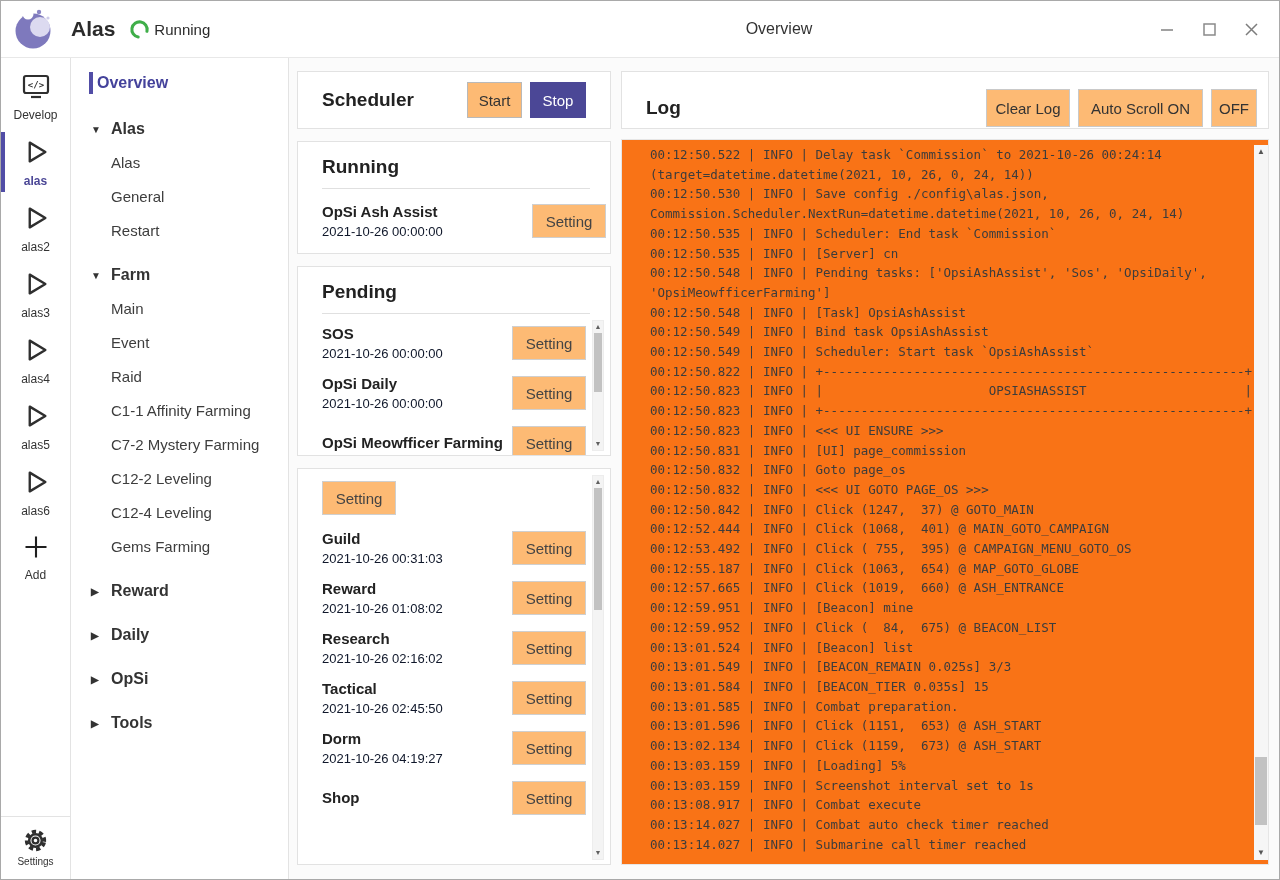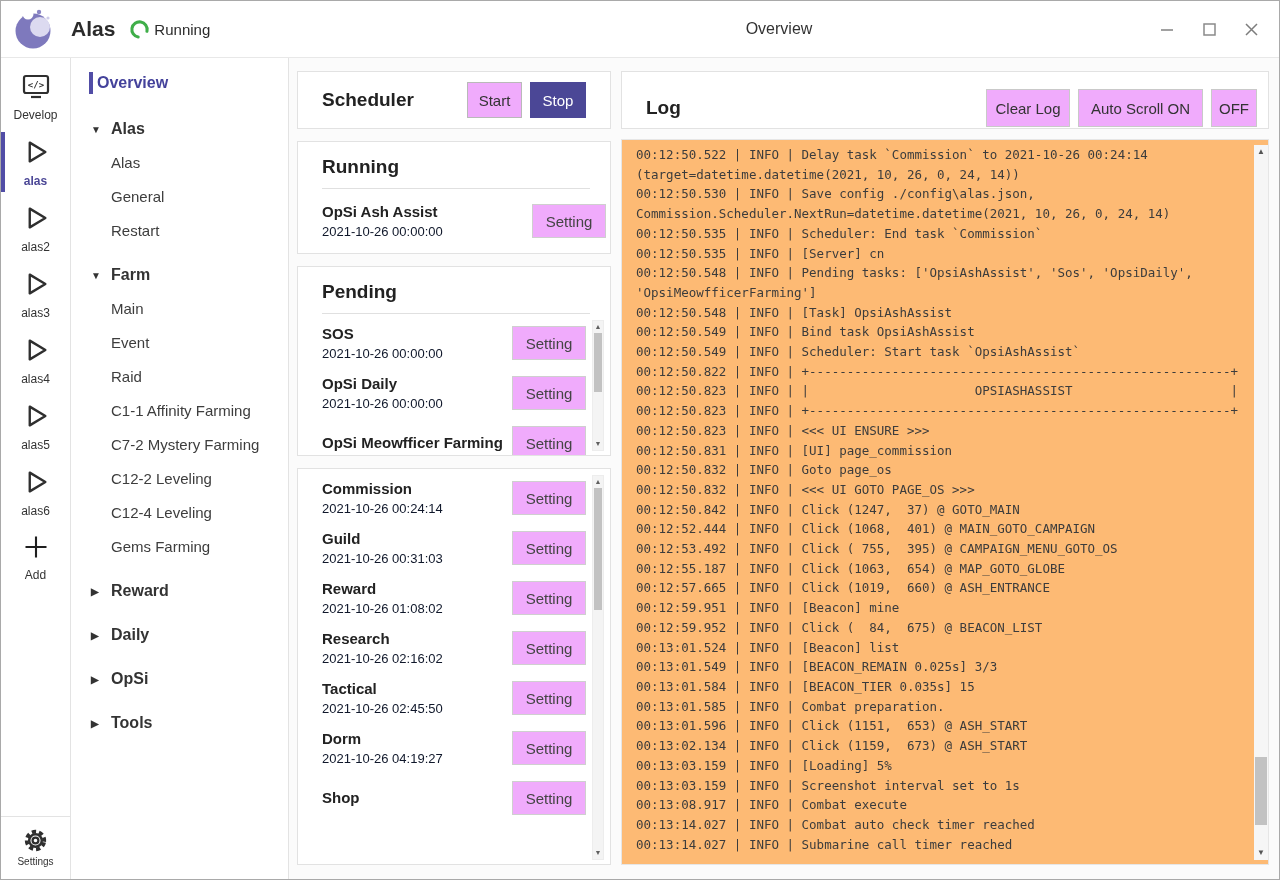--- a/index.html
+++ b/index.html
@@ -38,21 +38,21 @@
   .nav-arrow { font-size:10px; color:#333; width:11px; }
   .nav-child { padding-left:40px; margin-top:16px; font-size:15px; color:#3d3d3d; line-height:18px; }
 
   
   .content { flex:1; background:#fbfbfb; padding:13px 10px 14px 8px; display:flex; gap:10px; min-width:0; }
   .card { background:#fff; border:1px solid #e2e2e2; }
 
   .mid { flex:0 0 314px; display:flex; flex-direction:column; gap:12px; min-height:0; }
   .scheduler-card { flex:0 0 58px; display:flex; align-items:center; padding:0 24px 0 24px; }
   .scheduler-title { flex:1; font-size:19px; font-weight:bold; color:#222; }
-  .btn { font-family:"Liberation Sans", sans-serif; font-size:15px; color:#333; background:#f0abfc; border:1px solid #b9b9b9; display:inline-flex; align-items:center; justify-content:center; cursor:default; }
+  .btn { font-family:"Liberation Sans", sans-serif; font-size:15px; color:#333; background:#fdba74; border:1px solid #b9b9b9; display:inline-flex; align-items:center; justify-content:center; cursor:default; }
   .btn-start { width:55px; height:36px; }
   .btn-stop { width:56px; height:36px; background:#4b4796; border-color:#4b4796; color:#fff; margin-left:8px; }
 
   .queue-card { display:flex; flex-direction:column; overflow:hidden; }
   .queue-head { padding:14px 20px 0 24px; }
   .queue-title { font-size:19px; font-weight:bold; color:#222; padding-bottom:10px; border-bottom:1px solid #e0e0e0; }
   .queue-body { display:flex; flex:1; min-height:0; overflow:hidden; padding:4px 4px 0 24px; }
   .task-list { flex:1; overflow:hidden; min-width:0; }
   .task-row { height:50px; display:flex; align-items:center; }
   .task-info { flex:1; min-width:0; padding-right:8px; }
@@ -70,21 +70,21 @@
   .vscroll .track { flex:1; position:relative; width:100%; }
   .vscroll .thumb { position:absolute; left:1px; right:1px; background:#c2c2c2; }
 
   
   .logcol { flex:1; display:flex; flex-direction:column; gap:10px; min-width:0; }
   .log-head { flex:0 0 58px; display:flex; align-items:center; padding:16px 11px 0 24px; gap:8px; }
   .log-title { flex:1; font-size:19px; font-weight:bold; color:#222; }
   .btn-clear { width:84px; height:38px; border-color:#c9c9c9; }
   .btn-autoscroll { width:125px; height:38px; border-color:#c9c9c9; }
   .btn-off { width:46px; height:38px; border-color:#c9c9c9; }
-  .log-body { flex:1; min-height:0; border:1px solid #e6e6e6; background:#fdba74; display:flex; overflow:hidden; padding:5px 0 4px 14px; }
+  .log-body { flex:1; min-height:0; border:1px solid #e6e6e6; background:#f97316; display:flex; overflow:hidden; padding:5px 0 4px 28px; }
   .log-lines { flex:1; min-width:0; overflow:hidden; font-family:"DejaVu Sans Mono", monospace; font-size:12.5px; line-height:19.7px; color:#3c3c3c; white-space:pre; }
   .log-vscroll { flex:0 0 14px; margin:0; border:none; background:#f6f6f6; display:flex; flex-direction:column; align-items:center; }
   .log-vscroll .arr { height:14px; line-height:14px; font-size:8px; color:#555; }
 </style>
 </head>
 <body>
 
 <div class="app">
 
   <header class="topbar">
@@ -313,24 +313,20 @@
                 </span>
               <span class="arr">▼</span>
             </div>
           </div>
         </div>
 
         <div class="card queue-card waiting-card">
           <div class="queue-body">
             <div class="task-list" id="waiting-list">
                 <div class="task-row">
-                  <div class="task-info">
-                    <div class="task-name">Commission</div>
-                    <div class="task-time">2021-10-26 00:24:14</div>
-                  </div>
                   <button class="btn btn-setting">Setting</button>
                 </div>
                 <div class="task-row">
                   <div class="task-info">
                     <div class="task-name">Guild</div>
                     <div class="task-time">2021-10-26 00:31:03</div>
                   </div>
                   <button class="btn btn-setting">Setting</button>
                 </div>
                 <div class="task-row">

